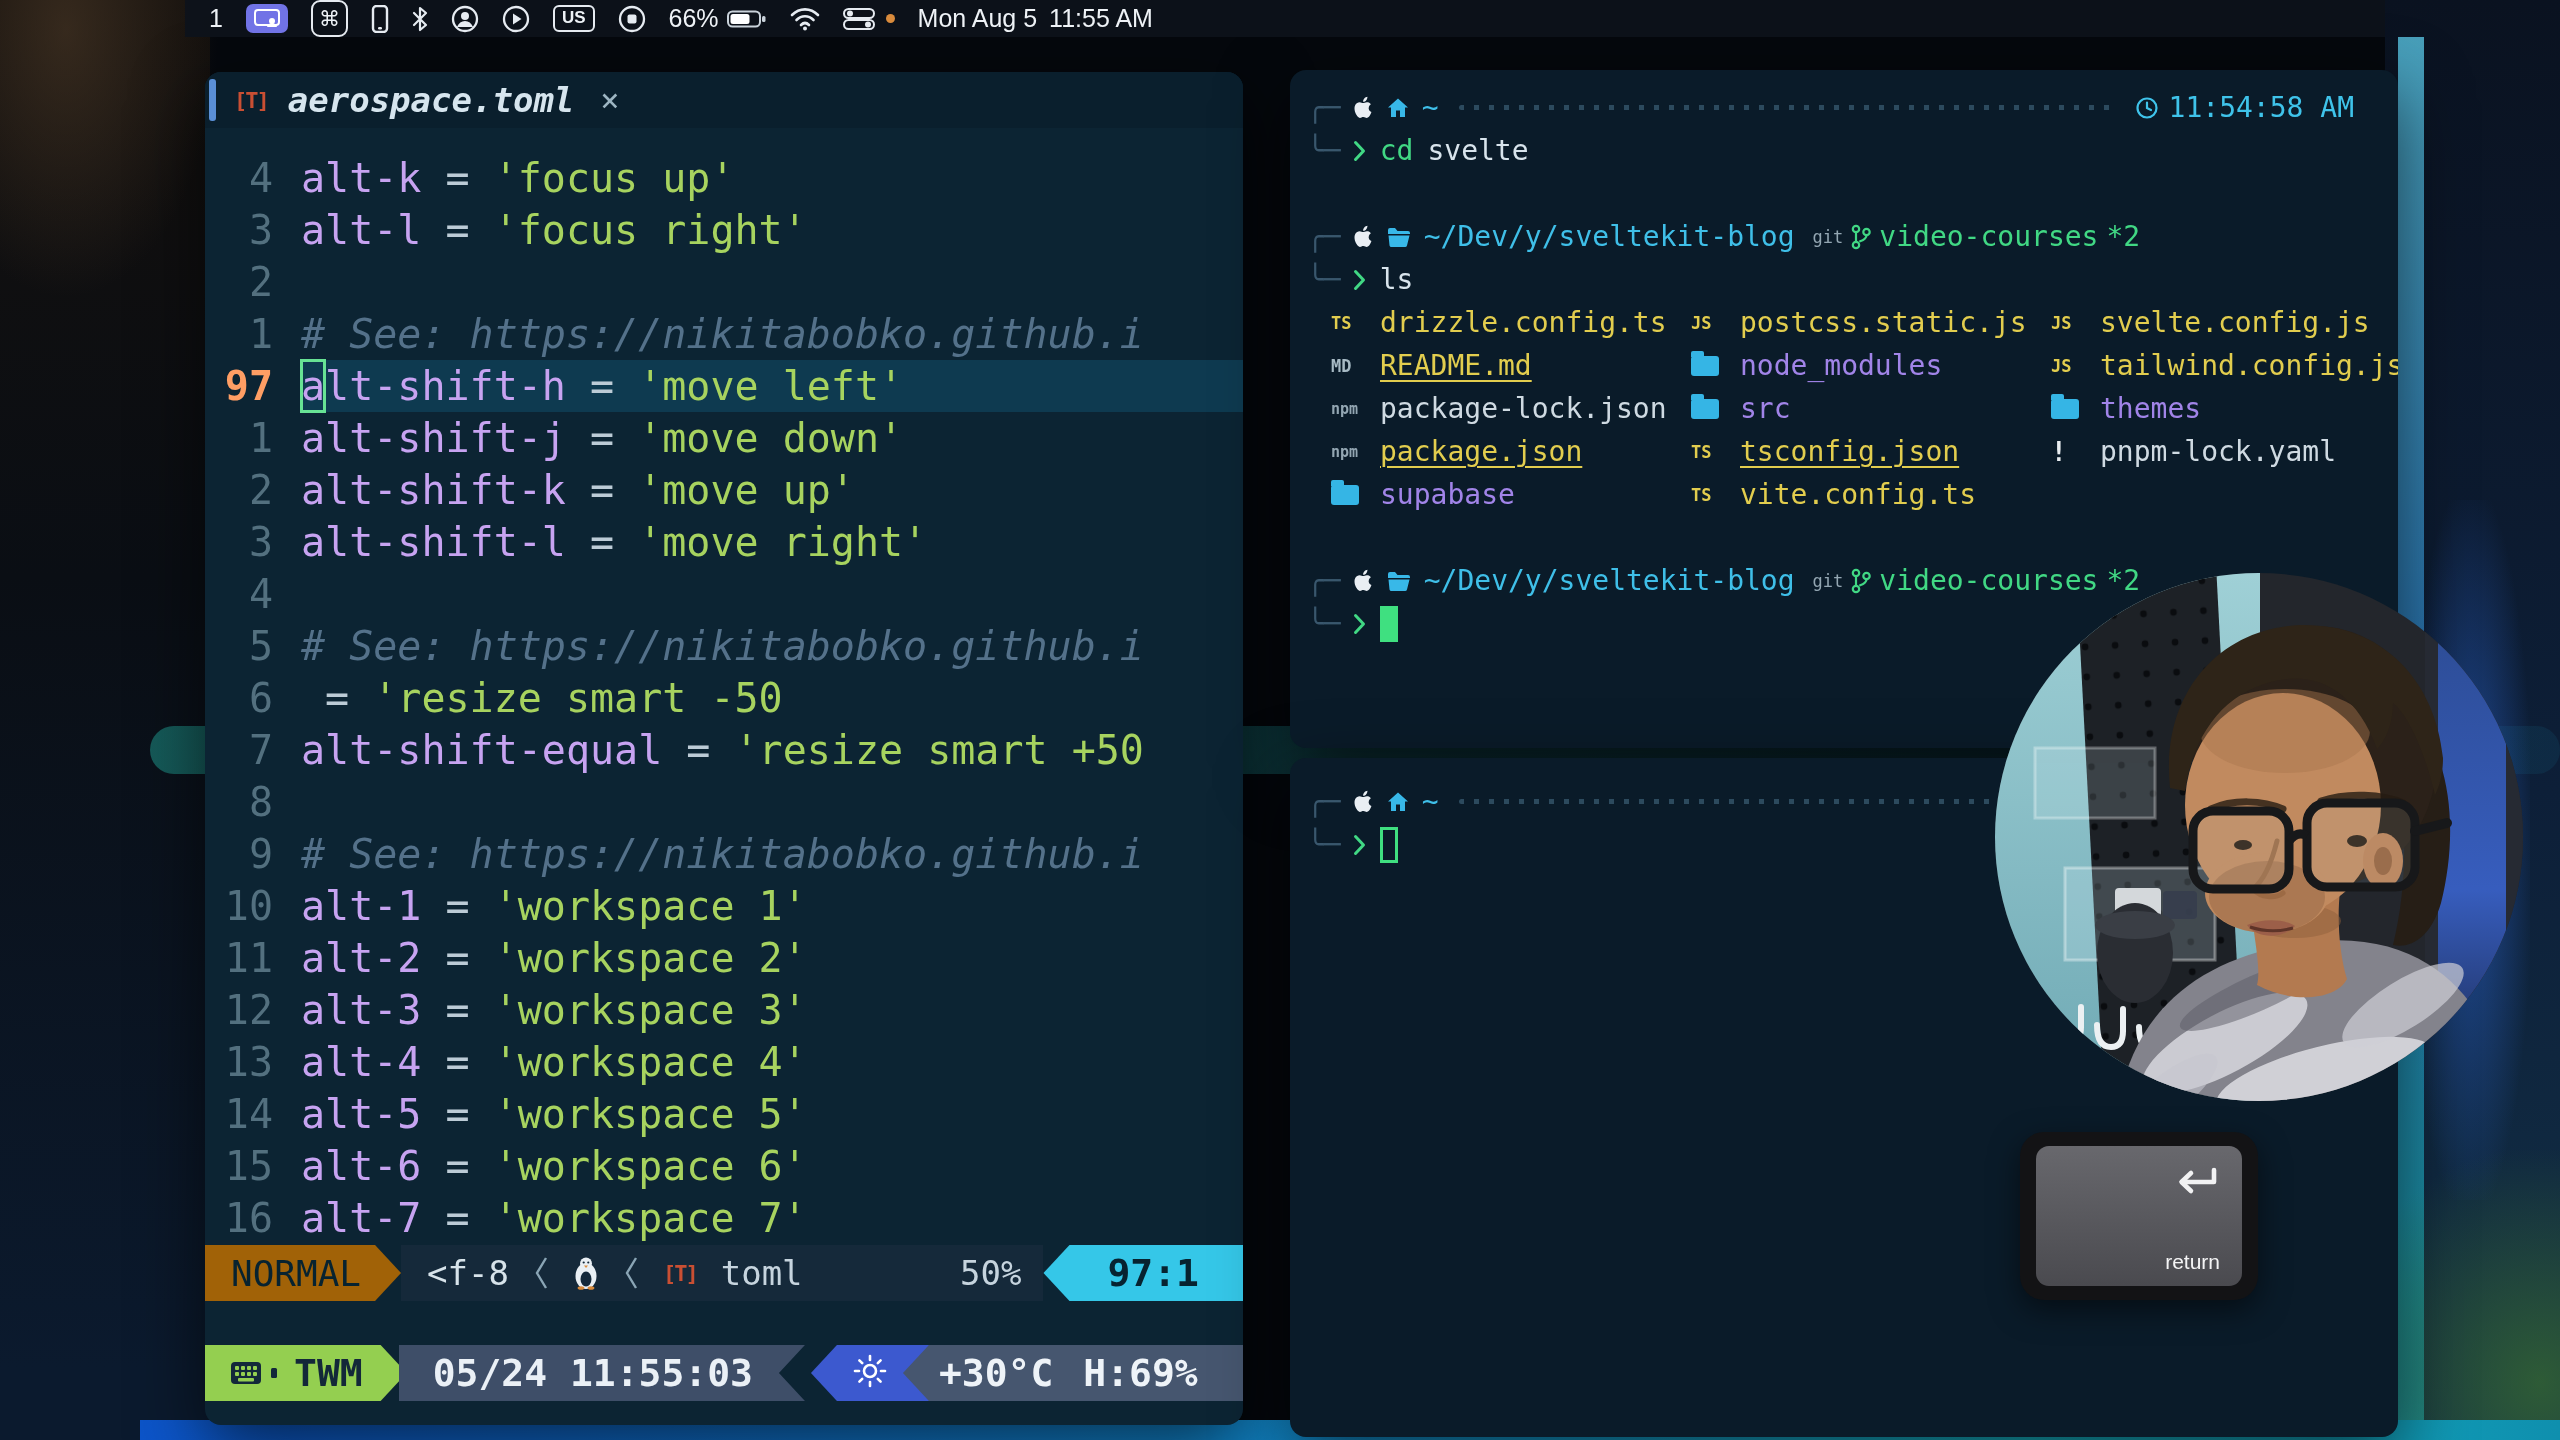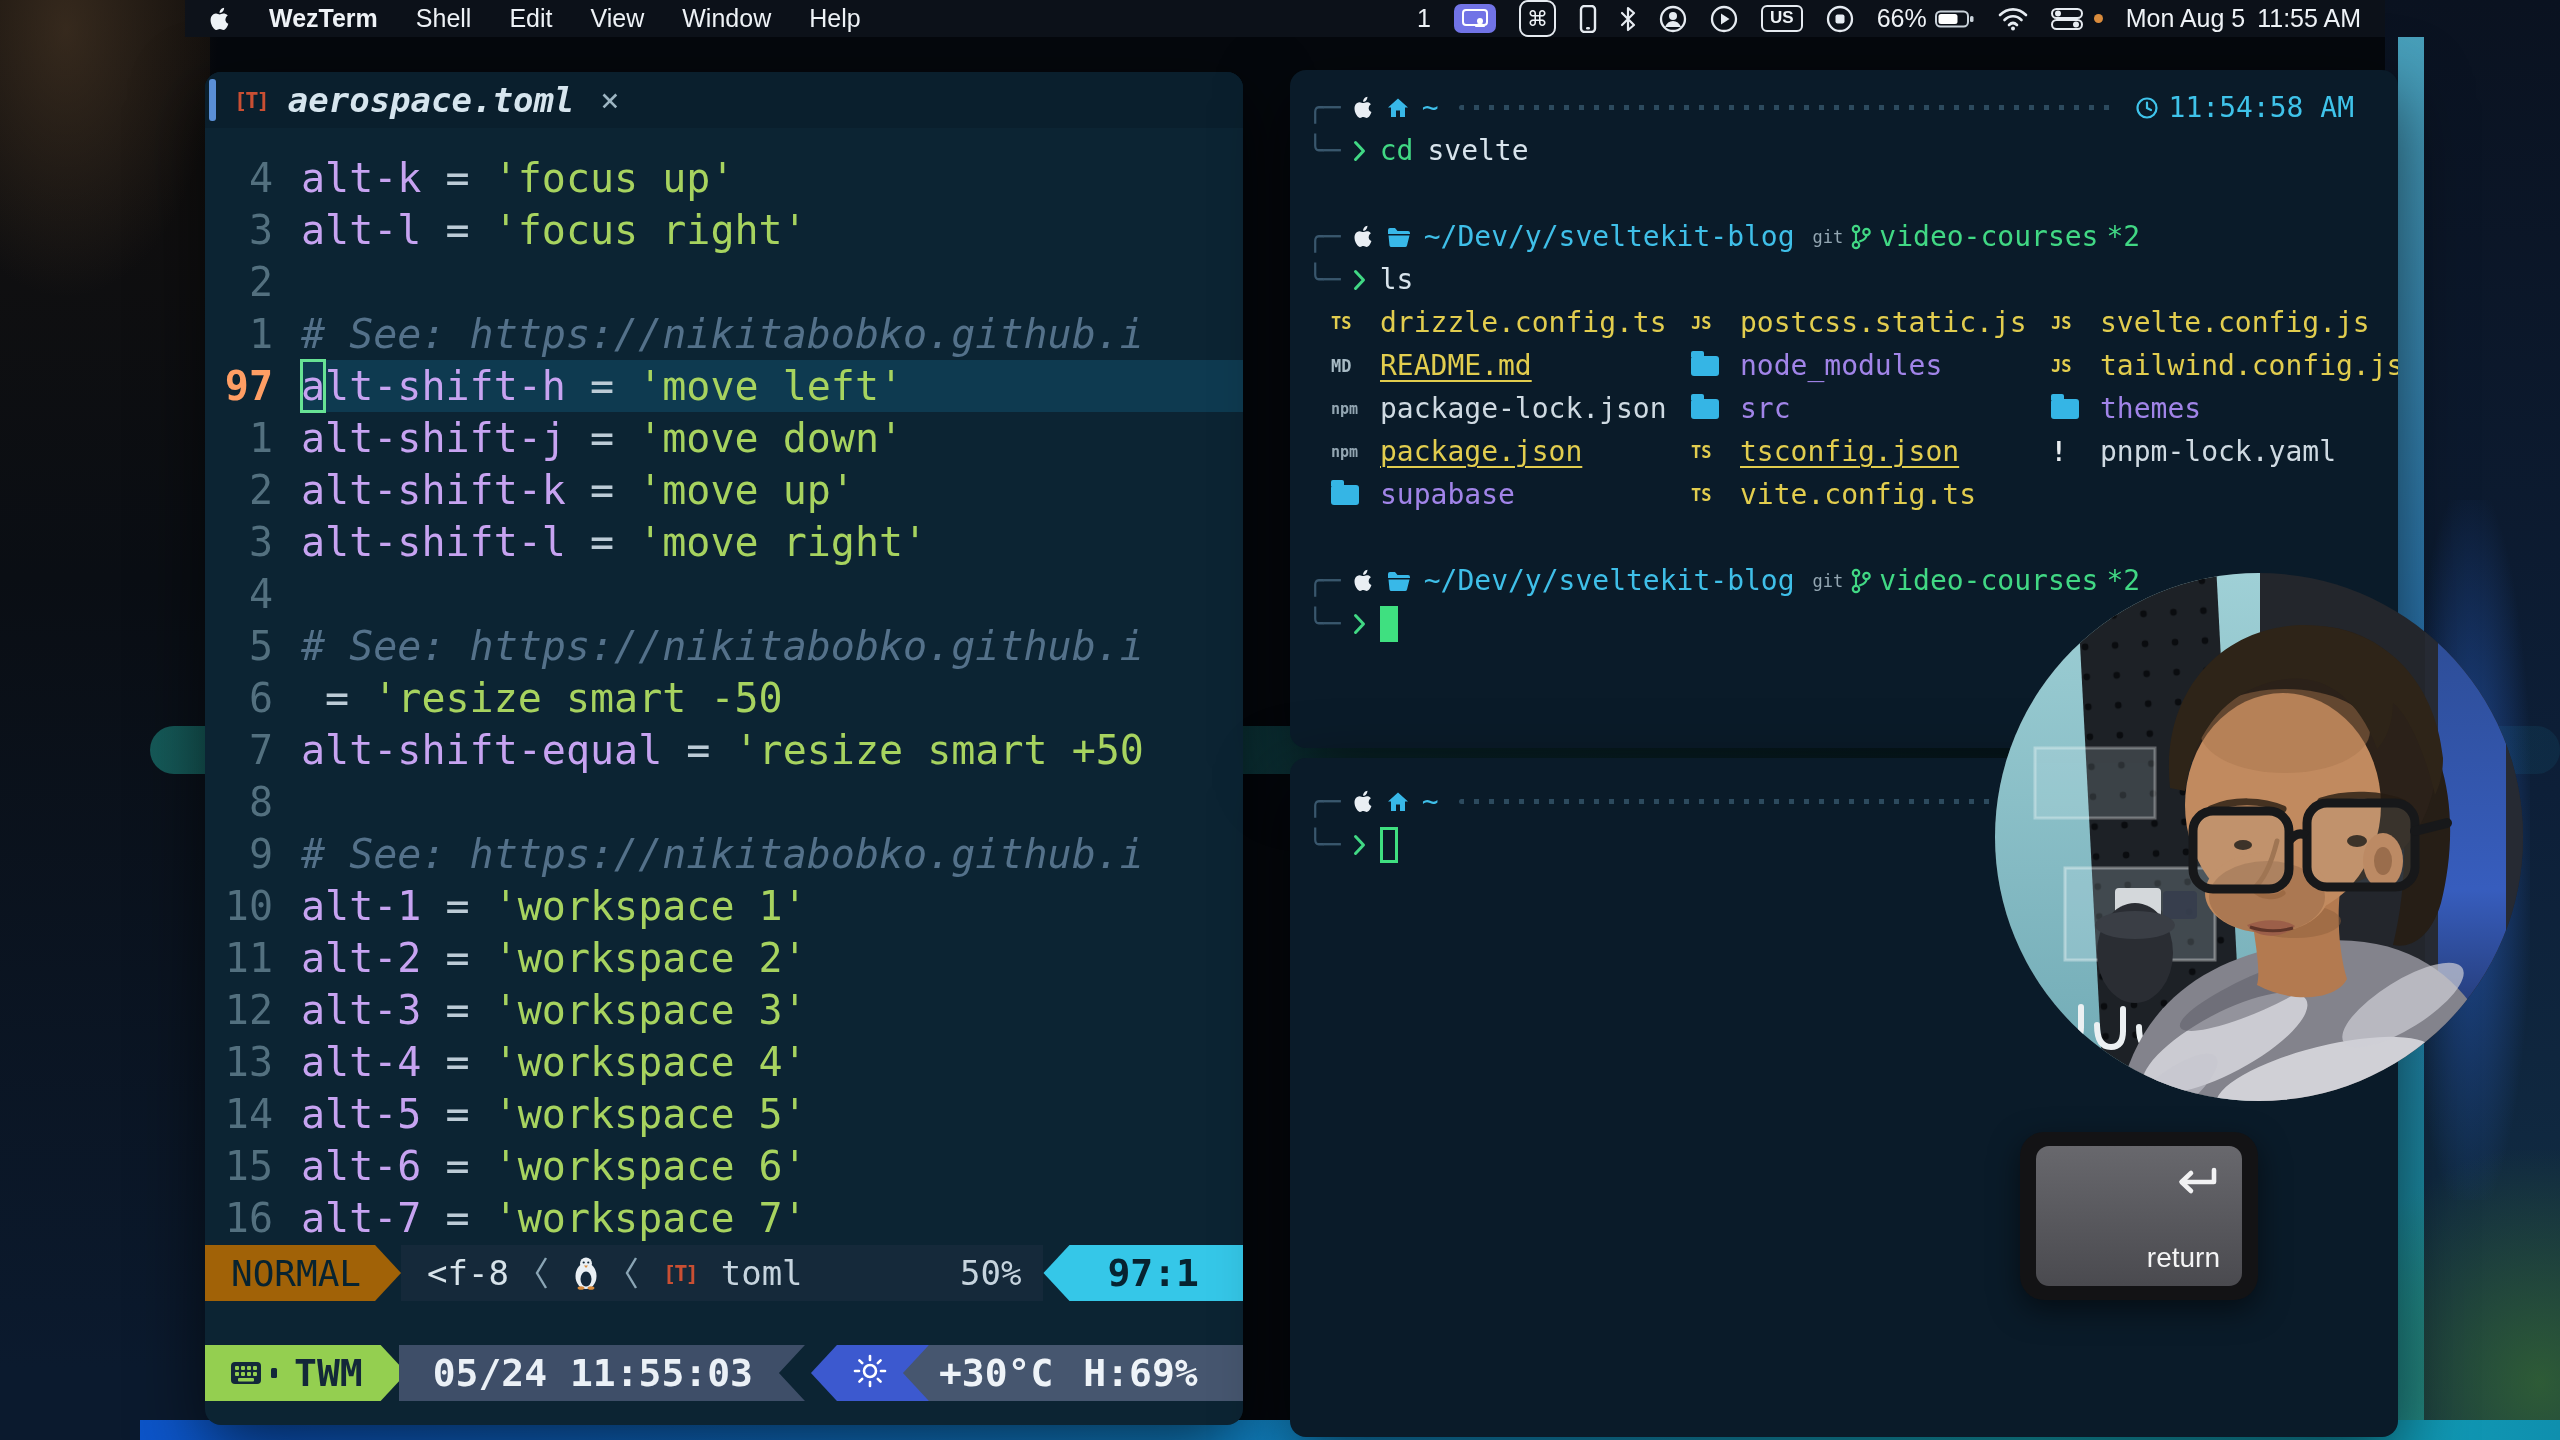--- a/index.html
+++ b/index.html
@@ -125,52 +125,37 @@
   
   #webcam{position:absolute;left:1995px;top:573px;width:528px;height:528px;border-radius:50%;
      overflow:hidden;z-index:4;}
   
   #return-key{position:absolute;left:2020px;top:1132px;width:238px;height:168px;background:#131315;
      border-radius:24px;z-index:4;box-shadow:0 10px 30px rgba(0,0,0,.5);}
   #return-key-inner{position:absolute;left:16px;top:14px;right:16px;bottom:14px;border-radius:13px;
      background:linear-gradient(180deg,#68686d,#4a4a4f);}
   #return-arrow{position:absolute;top:18px;right:22px;}
   #return-label{position:absolute;bottom:12px;right:22px;font-family:"Liberation Sans",sans-serif;
-     font-size:28px;color:#f4f4f5;}
+     font-size:21px;color:#f4f4f5;}
 </style>
 </head>
 <body>
 
 <div id="screen">
 
   <div class="wp" id="wp-left"></div>
   <div class="wp" id="wp-topleft"></div>
   <div class="wp" id="wp-right"></div>
   <div class="wp" id="wp-teal-band"></div>
   <div class="wp" id="wp-right-glow"></div>
   <div class="wp" id="wp-blue-col"></div>
   <div class="wp" id="wp-green-blur"></div>
   <div class="wp" id="wp-bottom-band"></div>
 
   <div id="menubar">
-    <div id="menu-left">
-      <span class="mb-ic">
-        <svg width="22" height="26" viewBox="0 0 22 26">
-            <path fill="#eef2f6" d="M16.4 13.8c0-2.8 2.3-4.1 2.4-4.2-1.3-1.9-3.3-2.2-4-2.2-1.7-.2-3.3 1-4.2 1-.9 0-2.2-1-3.6-1-1.8 0-3.6 1.1-4.5 2.8-1.9 3.3-.5 8.3 1.4 11 .9 1.3 2 2.8 3.4 2.7 1.4-.1 1.9-.9 3.6-.9s2.1.9 3.6.9c1.5 0 2.4-1.4 3.3-2.7.8-1.2 1.2-2.3 1.5-3.4-2.8-1.1-2.9-4-2.9-4zM13.9 5.3c.8-1 1.3-2.3 1.2-3.6-1.1.1-2.5.8-3.3 1.8-.7.8-1.4 2.2-1.2 3.5 1.2.1 2.5-.7 3.3-1.7z"></path>
-          </svg>
-      </span>
-      <span id="menu-left-items" style="display:flex;gap:38px;">
-          <span class="menu-item app">WezTerm</span>
-          <span class="menu-item">Shell</span>
-          <span class="menu-item">Edit</span>
-          <span class="menu-item">View</span>
-          <span class="menu-item">Window</span>
-          <span class="menu-item">Help</span>
-        </span>
-    </div>
     <div id="menu-right">
       <span>1</span>
       <span class="mb-ic" id="mb-screenshare">
         <svg width="26" height="20" viewBox="0 0 26 20">
             <rect x="1" y="1" width="24" height="15" rx="3" fill="none" stroke="#fff" stroke-width="2"></rect>
             <circle cx="18" cy="12" r="3" fill="#fff"></circle>
             <path d="M13 18c.8-2.6 2.6-4 5-4s4.2 1.4 5 4z" fill="#fff"></path>
           </svg>
       </span>
       <span class="mb-ic" id="mb-cmd">

